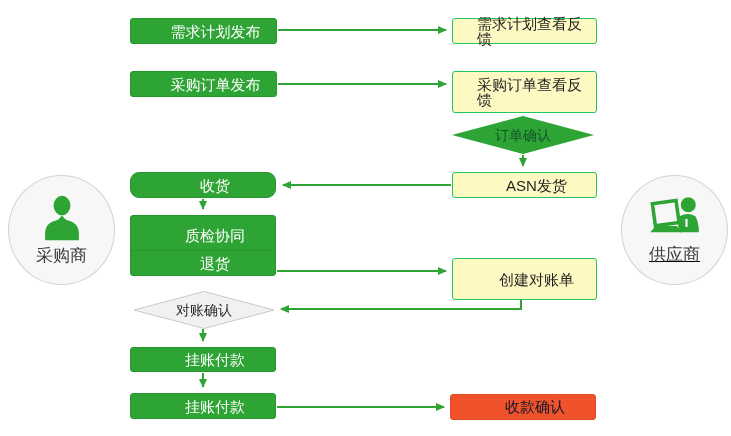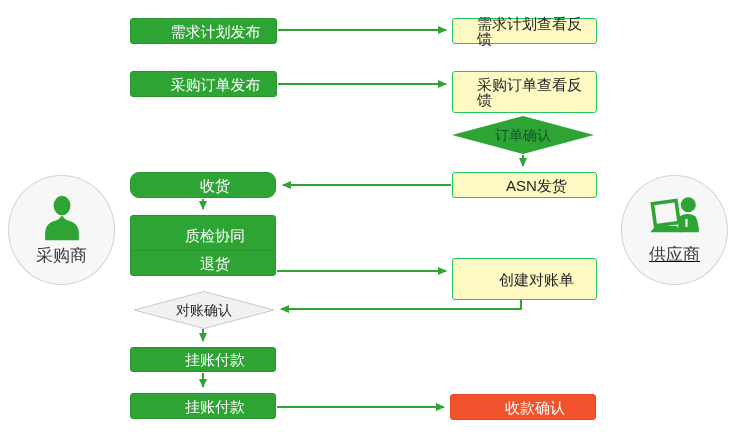--- a/index.html
+++ b/index.html
@@ -3,21 +3,21 @@
 <meta charset="utf-8">
 <style>
   html,body{margin:0;padding:0;background:#fff;}
   .stage{position:relative;width:731px;height:436px;background:#fff;overflow:hidden;
          font-family:"Liberation Sans","DejaVu Sans",sans-serif;}
   .wires{position:absolute;left:0;top:0;width:731px;height:436px;pointer-events:none;}
   .node{position:absolute;display:flex;align-items:center;justify-content:center;
         font-size:15px;box-sizing:border-box;border-radius:3px;line-height:1;padding-left:24px;}
   .green-box{background:#2EA435;border:1px solid #28962F;color:#fff;}
   .white-box{background:#fef9c3;border:1px solid #22c55e;color:#1f1f1f;justify-content:center;}
-  .red-box{background:#F0532B;border:1px solid #E04A24;color:#ffffff;}
+  .red-box{background:#F0532B;border:1px solid #E04A24;color:#0f172a;font-family:Liberation Serif, serif;}
   .diamond{position:absolute;display:flex;align-items:center;justify-content:center;}
   .diamond svg{position:absolute;left:0;top:0;width:100%;height:100%;}
   .diamond .dlabel{position:relative;font-size:14px;line-height:1;}
   .diamond.green .dlabel{color:#14532d;}
   .diamond.gray .dlabel{color:#2b2b2b;}
   .actor{position:absolute;width:105px;height:108px;border-radius:50%;
          background:#F7F7F7;border:1px solid #D2D2D2;
          display:flex;flex-direction:column;align-items:center;justify-content:center;}
   .actor-label{font-size:17px;color:#3a3a3a;margin-top:2px;}
 </style>

